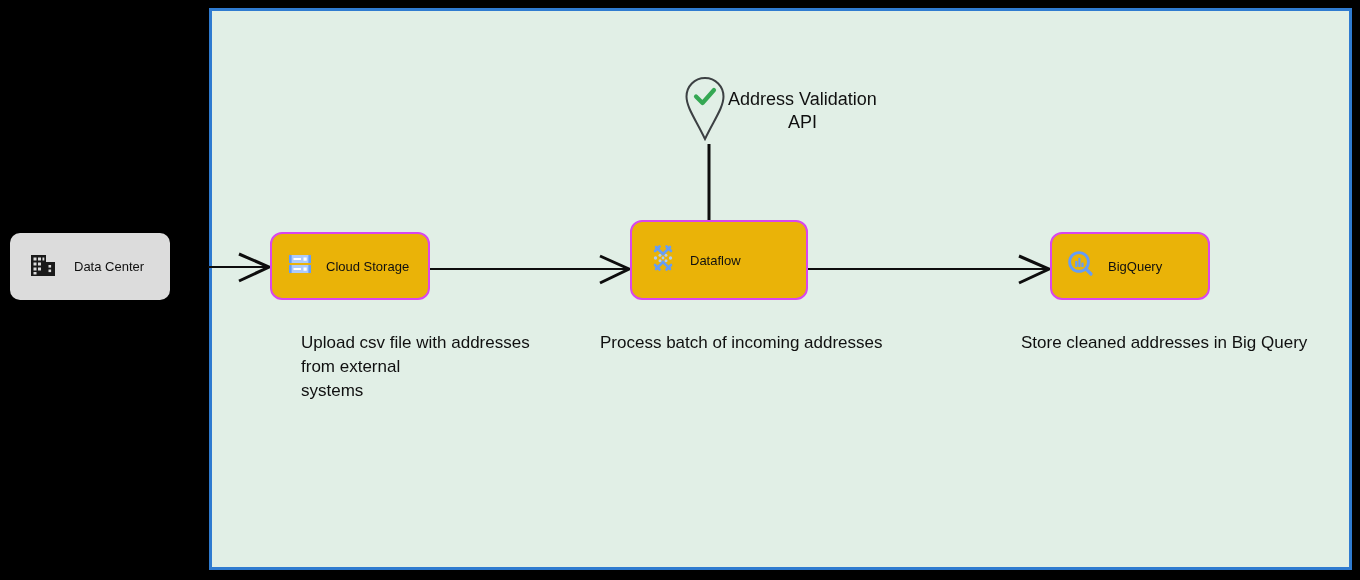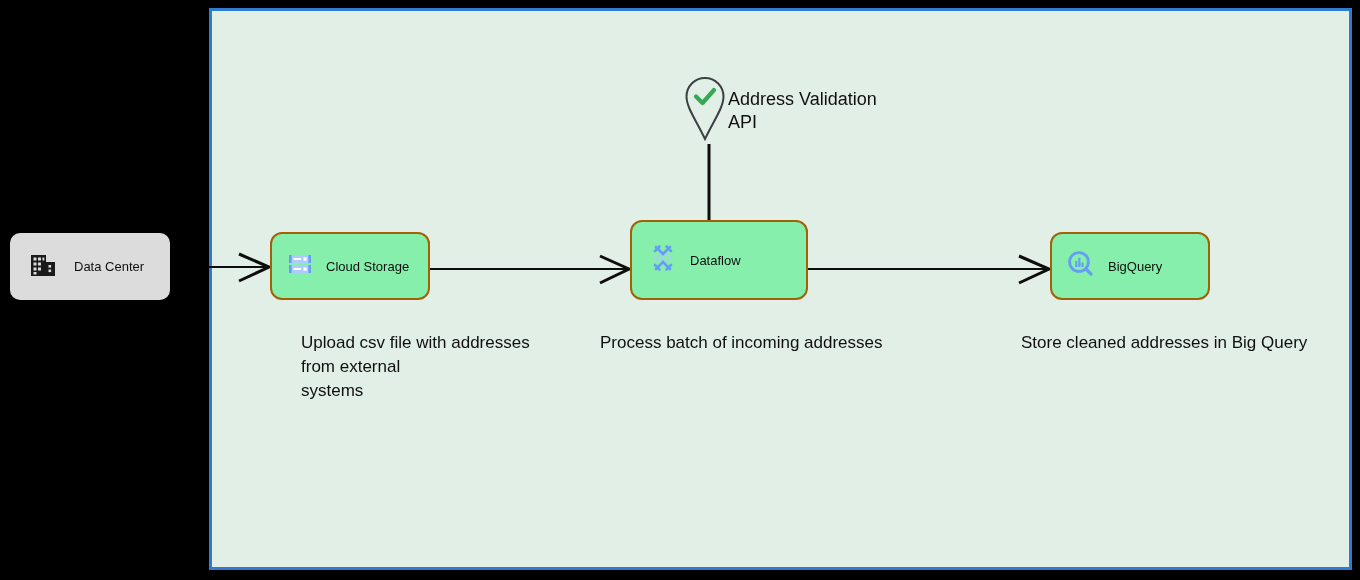--- a/index.html
+++ b/index.html
@@ -34,22 +34,22 @@
   }
   
   .node {
     position: absolute;
     box-sizing: border-box;
     display: flex;
     align-items: center;
     border-radius: 12px;
   }
   .node-gcp {
-    background: #86efac;
-    border: 2px solid #a16207;
+    background: #eab308;
+    border: 2px solid #d946ef;
   }
   .node-label {
     font-size: 13px;
     color: #101010;
     white-space: nowrap;
     text-align: center;
   }
   .node-icon {
     flex: 0 0 auto;
     display: block;
@@ -104,20 +104,21 @@
     display: flex;
     align-items: flex-start;
   }
   #node-api .api-text {
     margin-left: 44px;
     margin-top: 12px;
     font-size: 18px;
     line-height: 23px;
     color: #101010;
     white-space: pre-line;
+    text-align: center;
   }
   
   .caption {
     position: absolute;
     font-size: 17px;
     line-height: 24px;
     color: #101010;
     white-space: pre-line;
     margin-left: 31px;
   }

